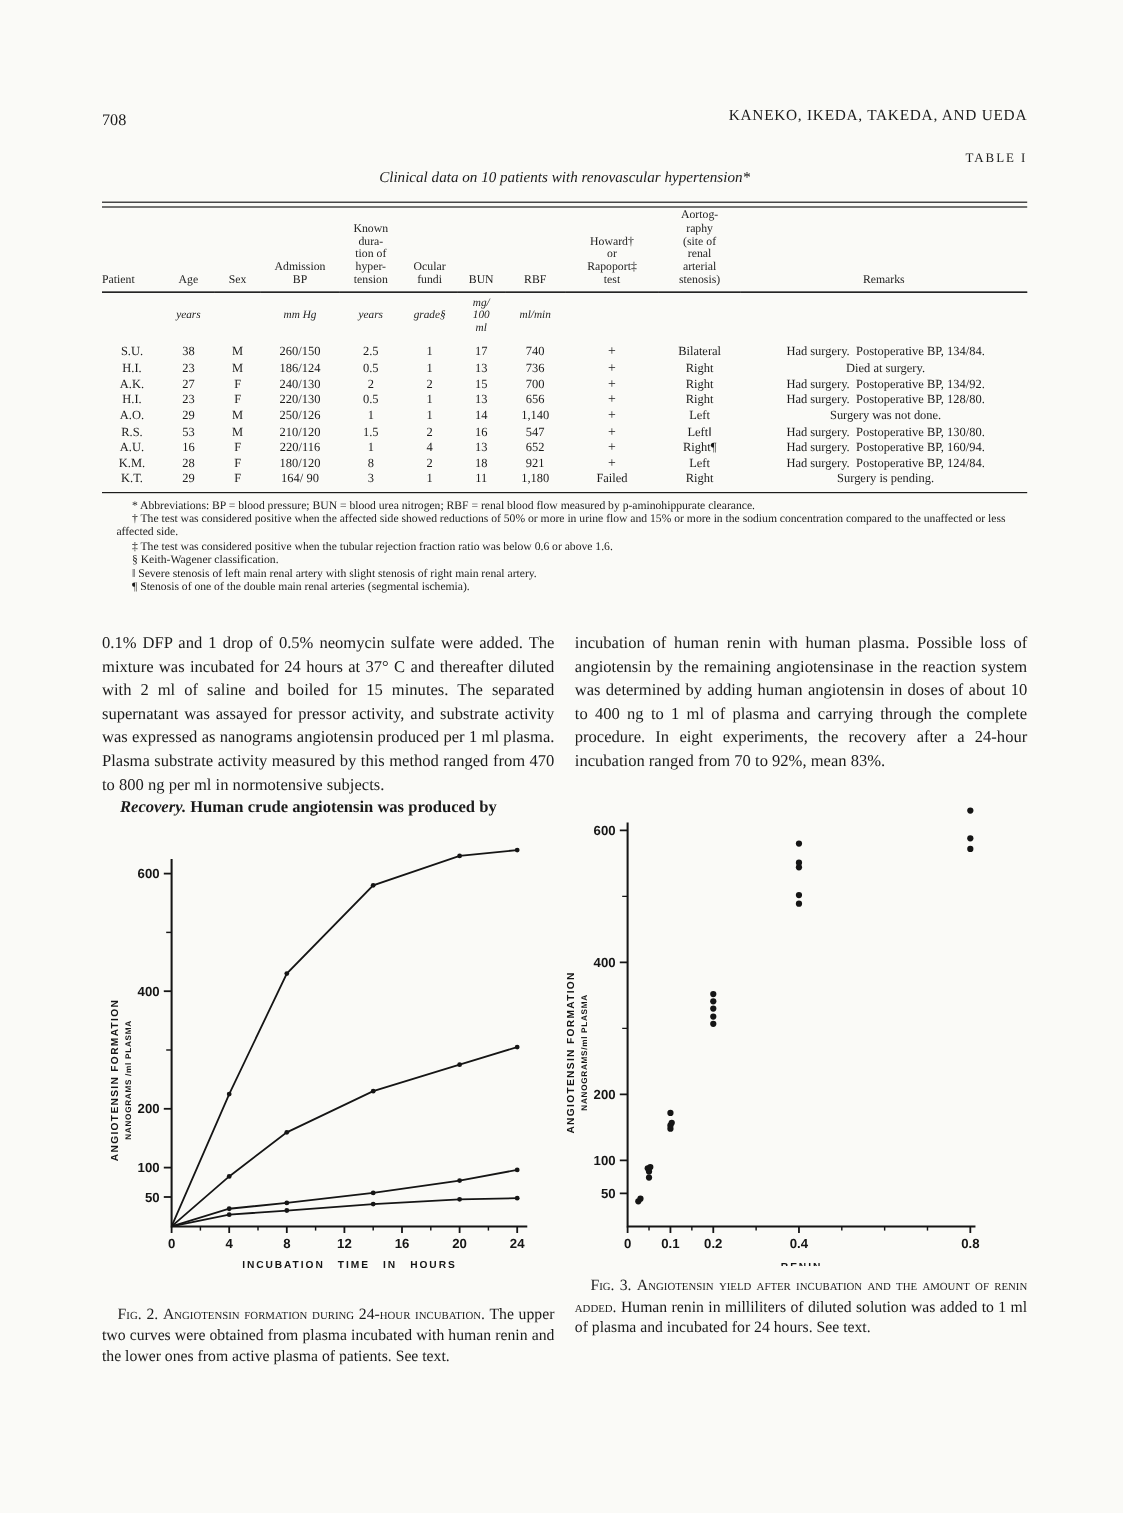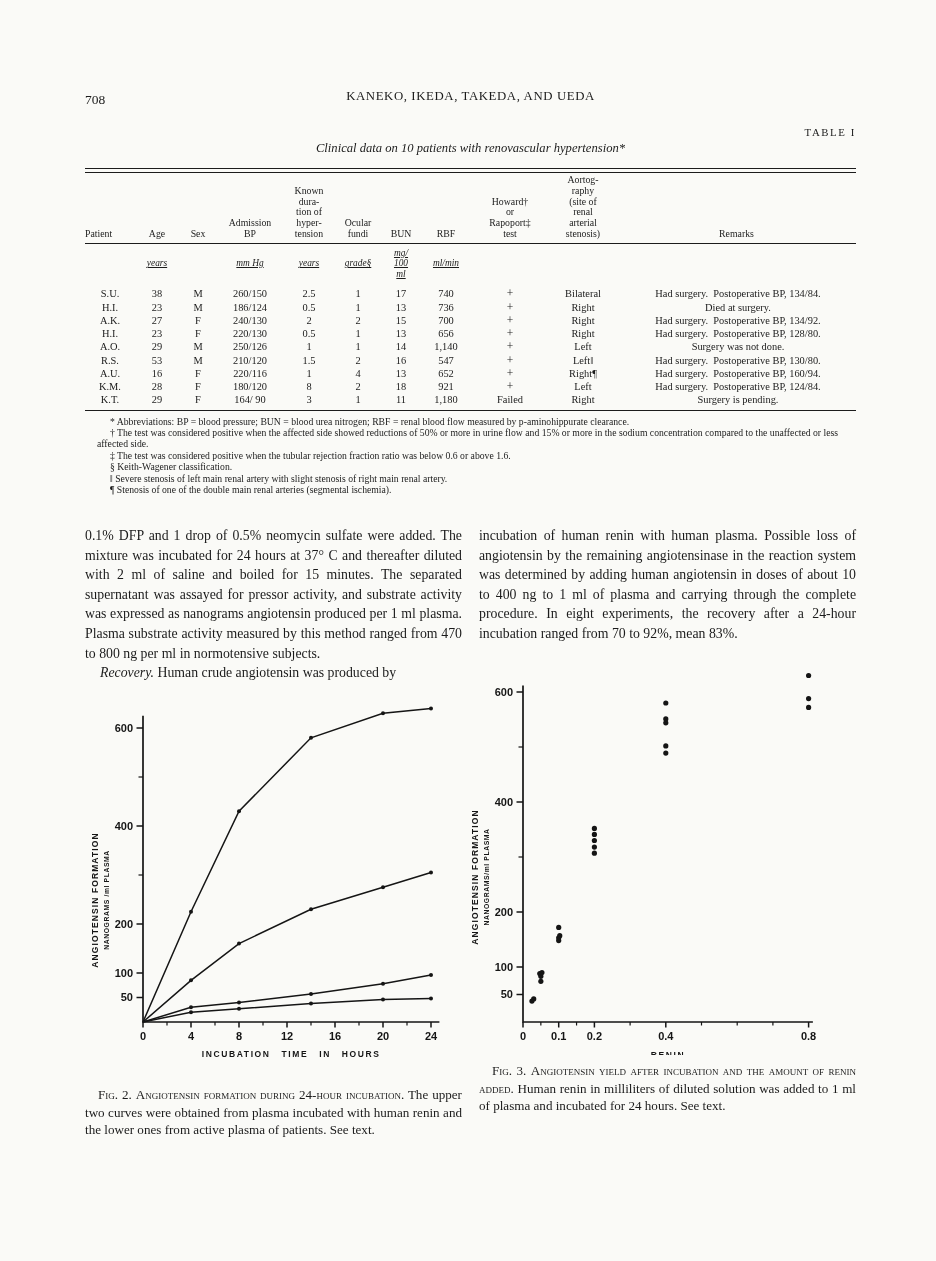--- a/index.html
+++ b/index.html
@@ -5,59 +5,59 @@
   html,body { margin:0; padding:0; background:#e8e8e6; }
   .page {
     position:relative; width:936px; height:1261px; margin:0 auto;
     background:#fafaf7; color:#1b1b1b;
     font-family:"Liberation Serif", serif; overflow:hidden;
   }
   .abs { position:absolute; }
 
   
   .pagenum { left:85px; top:92px; font-size:13.5px; }
-  .runhead { left:85px; top:89px; width:771px; text-align:center; font-size:12.8px; letter-spacing:0.6px; }
+  .runhead { left:85px; top:89px; width:771px; text-align:right; font-size:12.8px; letter-spacing:0.6px; }
 
   
   .tlabel { left:85px; top:126px; width:771px; text-align:right; font-size:10.8px; letter-spacing:1.6px; }
   .ttitle { left:85px; top:141px; width:771px; text-align:center; font-size:12.6px; font-style:italic; }
 
   
   .tablewrap { left:85px; top:168px; width:771px; }
   .rule-double { height:3px; border-top:1.4px solid #1c1c1c; border-bottom:0.9px solid #1c1c1c; }
   .rule-bottom { border-top:1.5px solid #1c1c1c; margin-top:3px; }
   table.clin { border-collapse:collapse; table-layout:fixed; width:771px; margin-top:2px; }
   table.clin th {
     font-weight:normal; font-size:9.8px; line-height:10.8px;
     vertical-align:bottom; text-align:center; white-space:pre-line;
     padding:0 0 3px 0; border-bottom:1.6px solid #1c1c1c;
   }
   table.clin th.al { text-align:left; }
   tr.units td {
     font-style:italic; font-size:9.4px; line-height:10.5px; text-align:center;
-    white-space:pre-line; padding:4px 0 8px 0;text-decoration:underline;
+    white-space:pre-line; padding:4px 0 8px 0;
   }
   tbody.data td {
     font-size:10.4px; line-height:13.25px; vertical-align:top;
     text-align:center; padding:0; white-space:pre-wrap;
   }
   tbody.data td.al { text-align:center; }
   tbody.data td.rem { padding-left:3px; }
   tbody.data td.plus { font-size:11.5px; }
 
   
   .footnotes { margin-top:5px; font-size:9.7px; line-height:11.4px;margin-left:12px; }
   .footnotes div { text-indent:13px; }
 
   
   .col { width:377px; font-size:13.8px; line-height:19.6px; text-align:justify; }
   .colL { left:85px; top:526px; }
   .colR { left:479px; top:526px; }
   .col p { margin:0; }
-  .indent { text-indent:15px; }
+  .indent { text-indent:15px;font-weight:bold; }
   .ital { font-style:italic; }
 
   
   .figsvg { display:block; }
   .caption { font-size:13.1px; line-height:17.6px; text-align:justify; }
   .caption .ind { display:inline-block; width:13px; }
   .sc { font-variant:small-caps; }
   .cap2 { left:85px; top:1086px; width:377px; }
   .cap3 { left:479px; top:1062px; width:377px; }
 </style>

